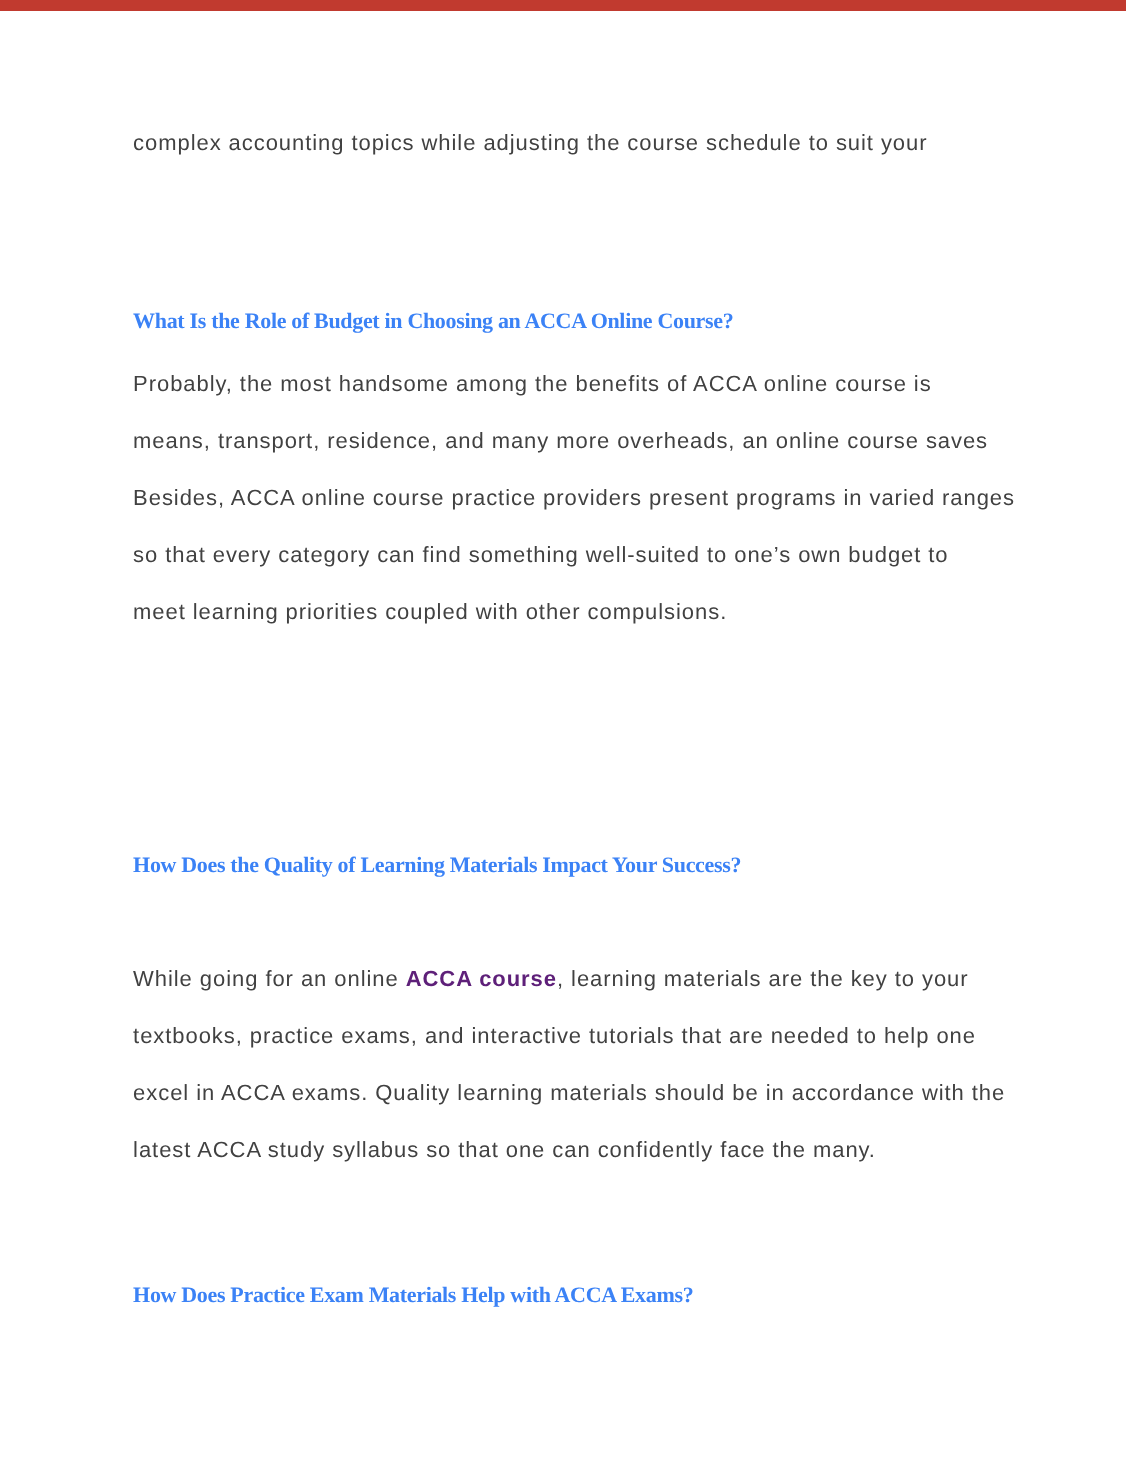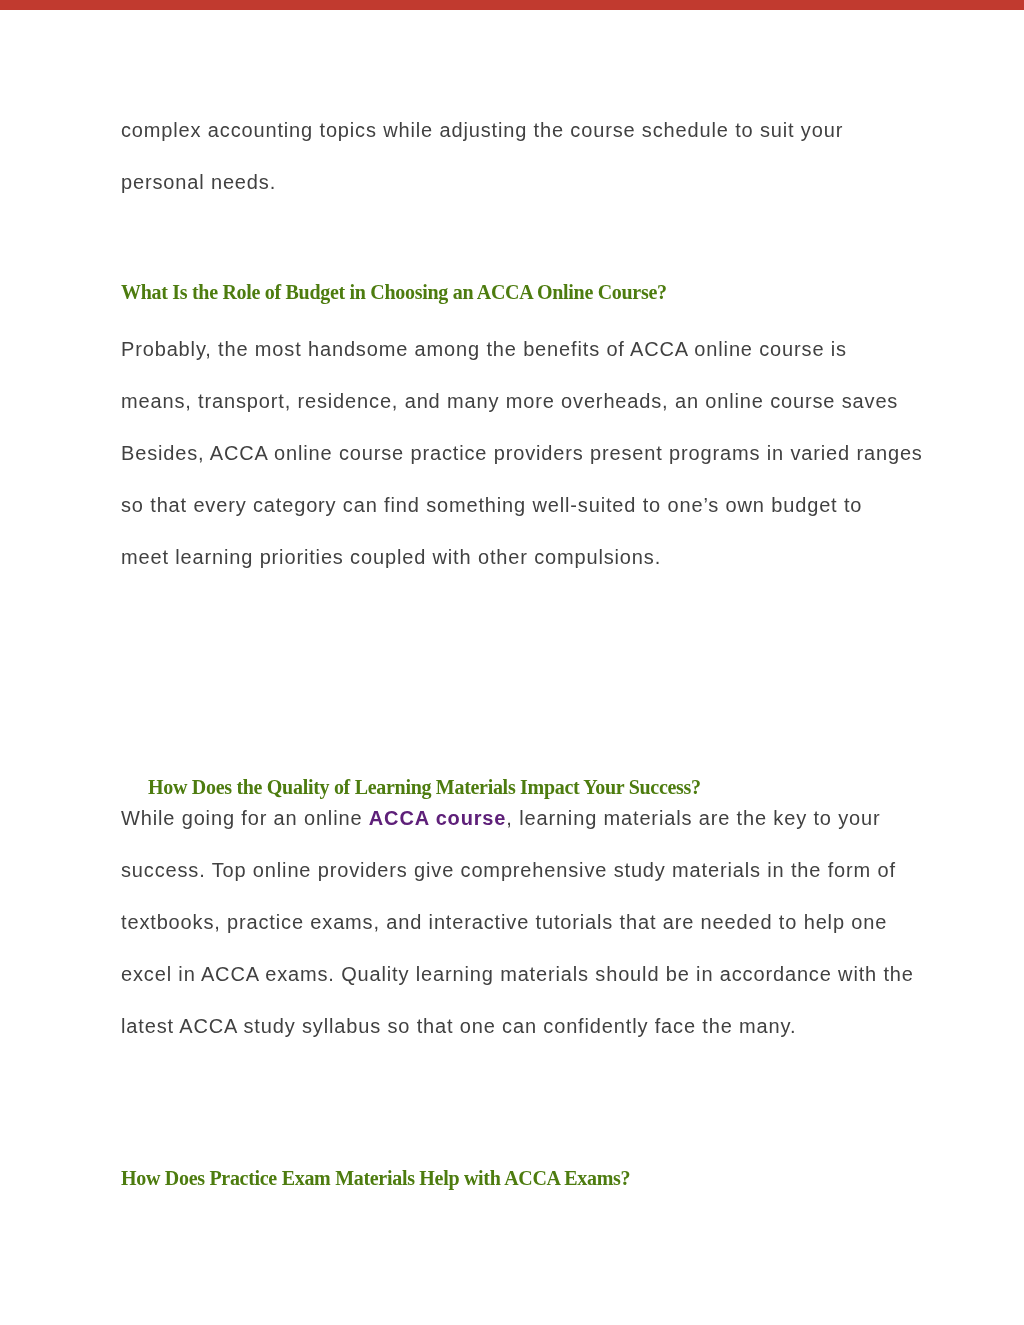--- a/index.html
+++ b/index.html
@@ -36,67 +36,65 @@
     color: #414141;
     white-space: nowrap;
     font-family: "Liberation Sans", sans-serif;
   }
   .heading {
     font-family: "Liberation Serif", serif;
     font-weight: bold;
     font-size: 20px;
     line-height: 30px;
     letter-spacing: -0.3px;
-    color: #4d7c0f;
+    color: #3b82f6;
     white-space: nowrap;
   }
   .inline-link {
     font-weight: bold;
     color: #5e2079;
     text-decoration: none;
     cursor: pointer;
   }
   .intro   { top: 104px; }
   .h1pos   { top: 277px; }
   .para1   { top: 323px; }
-  .h2pos   { top: 772px; margin-left: 27px; }
-  .para2   { top: 792px; }
+  .h2pos   { top: 772px; }
+  .para2   { top: 864px; }
   .h3pos   { top: 1163px; }
 </style>
 </head>
 <body>
 
 <div class="page">
 
   <div class="top-bar" style="background: rgb(193, 58, 47);"></div>
 
   <div class="textblock intro">
     <div class="bline">complex accounting topics while adjusting the course schedule to suit your</div>
-    <div class="bline">personal needs.</div>
   </div>
 
   <div class="textblock h1pos">
     <div class="heading">What Is the Role of Budget in Choosing an ACCA Online Course?</div>
   </div>
 
   <div class="textblock para1">
     <div class="bline">Probably, the most handsome among the benefits of ACCA online course is</div>
     <div class="bline">means, transport, residence, and many more overheads, an online course saves</div>
     <div class="bline">Besides, ACCA online course practice providers present programs in varied ranges</div>
     <div class="bline">so that every category can find something well-suited to one’s own budget to</div>
     <div class="bline">meet learning priorities coupled with other compulsions.</div>
   </div>
 
   <div class="textblock h2pos">
     <div class="heading">How Does the Quality of Learning Materials Impact Your Success?</div>
   </div>
 
   <div class="textblock para2">
     <div class="bline"><span>While going for an online </span><a class="inline-link" style="color: rgb(94, 32, 121);">ACCA course</a><span>, learning materials are the key to your</span></div>
-    <div class="bline">success. Top online providers give comprehensive study materials in the form of</div>
     <div class="bline">textbooks, practice exams, and interactive tutorials that are needed to help one</div>
     <div class="bline">excel in ACCA exams. Quality learning materials should be in accordance with the</div>
     <div class="bline">latest ACCA study syllabus so that one can confidently face the many.</div>
   </div>
 
   <div class="textblock h3pos">
     <div class="heading">How Does Practice Exam Materials Help with ACCA Exams?</div>
   </div>
 
 </div>

